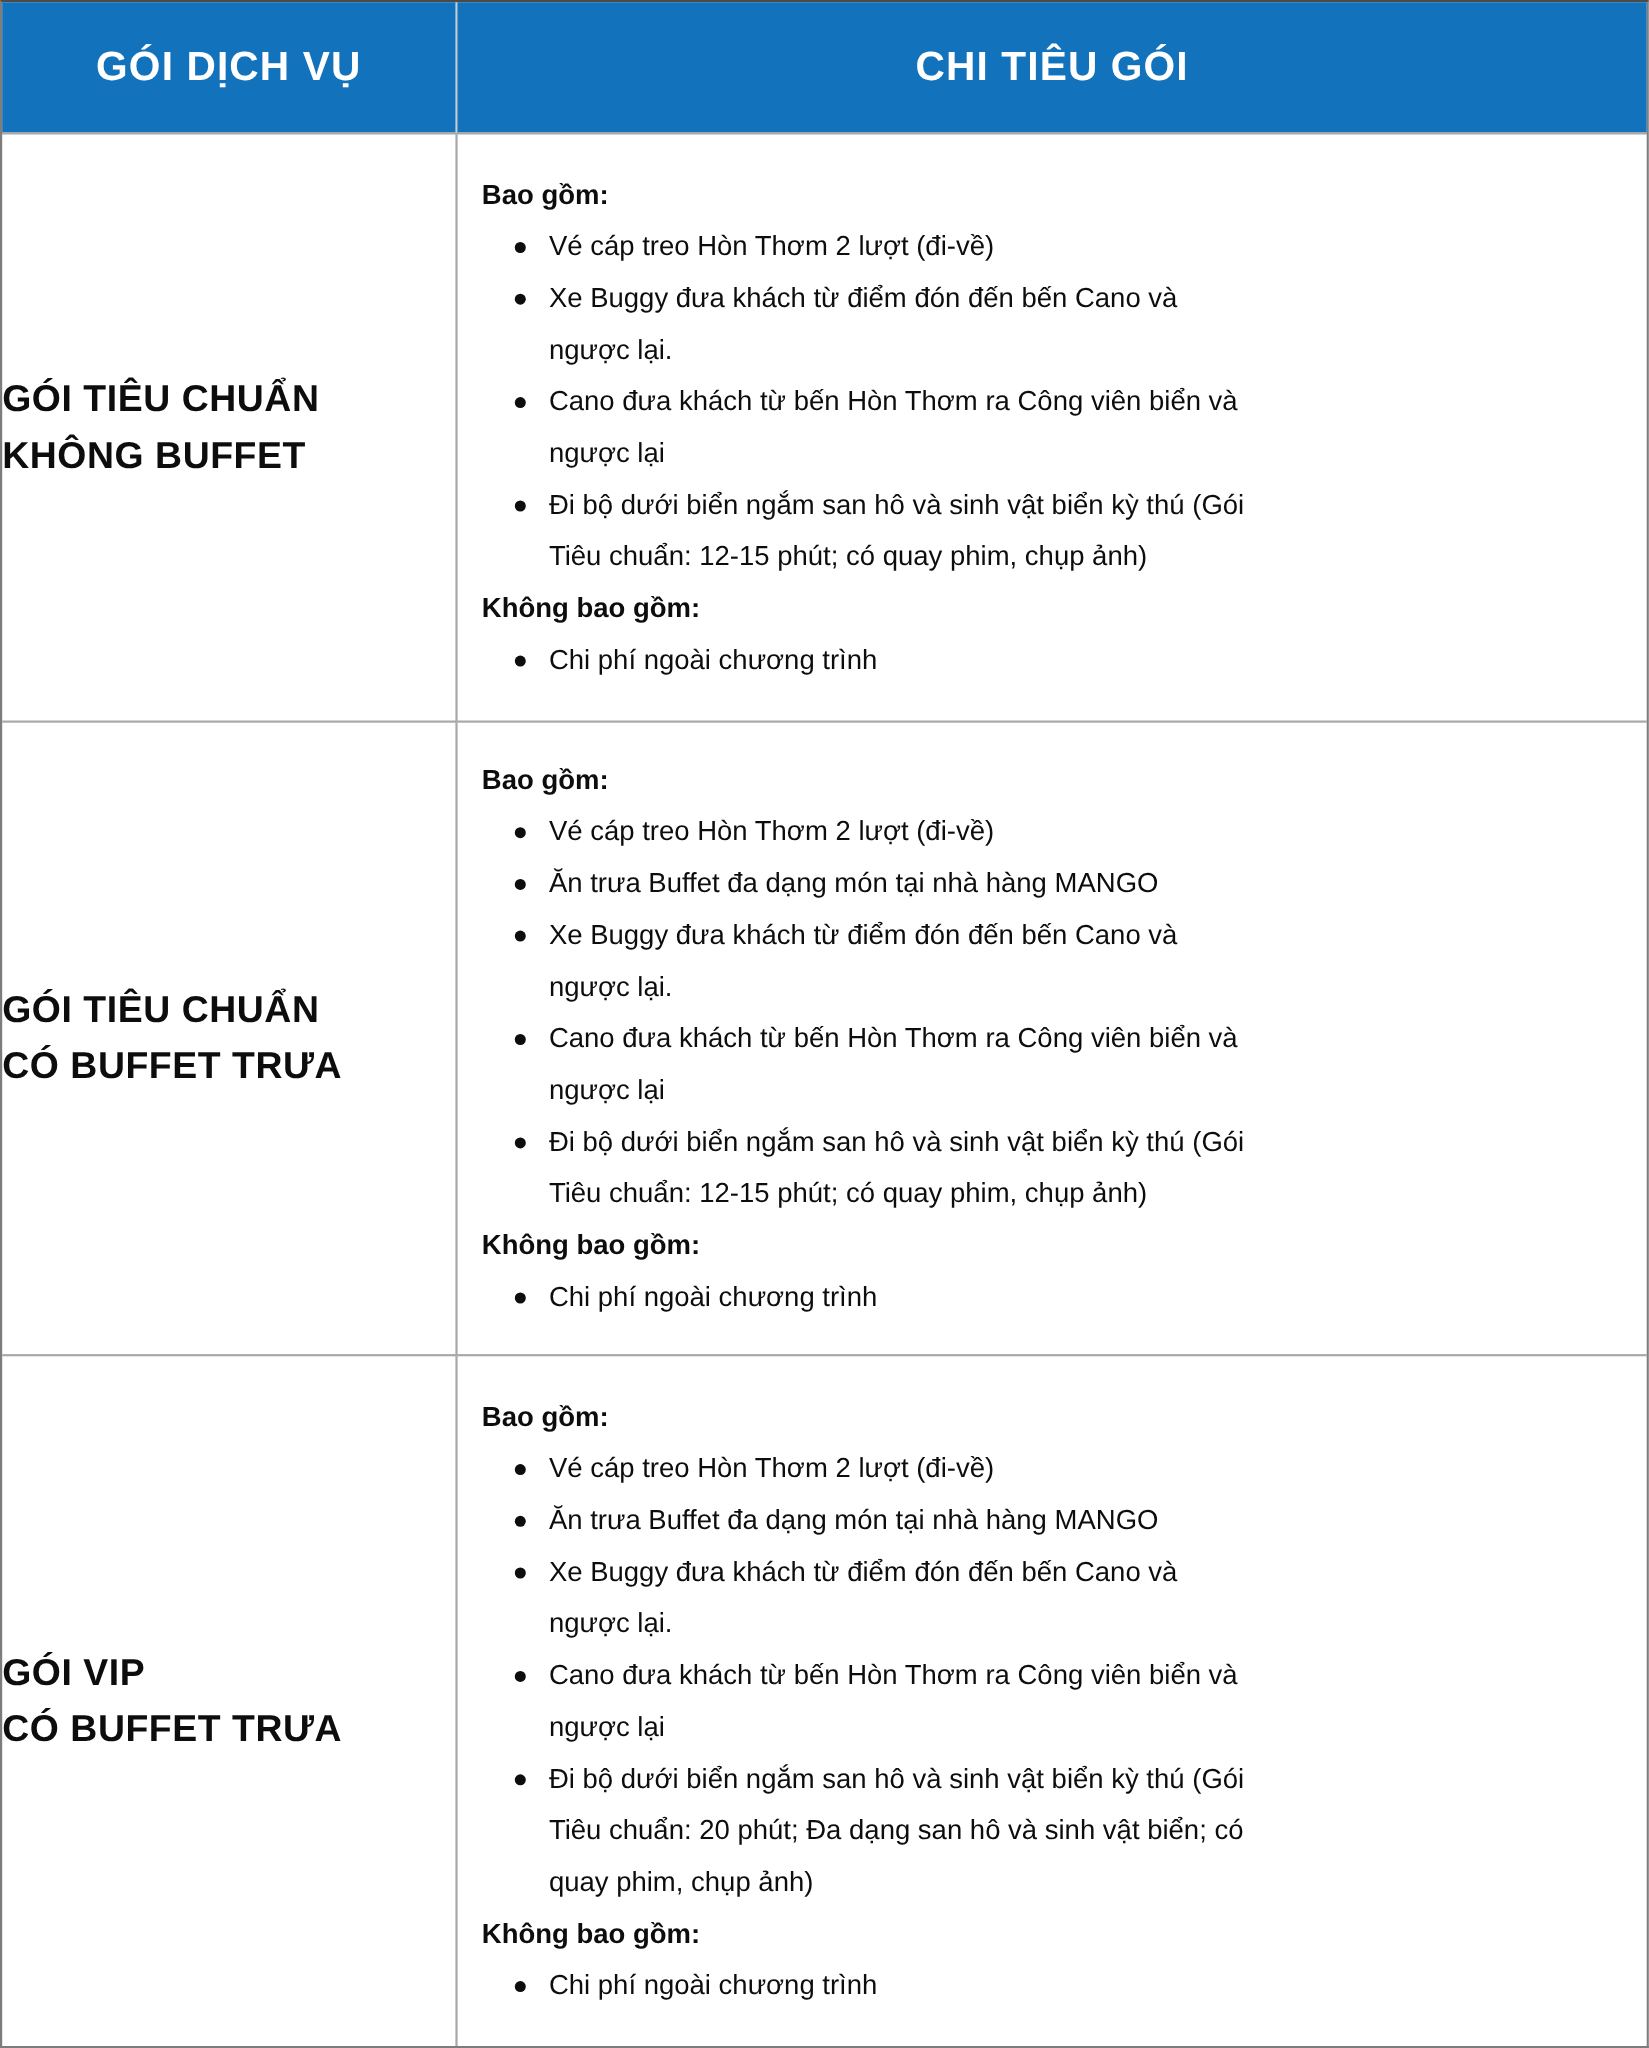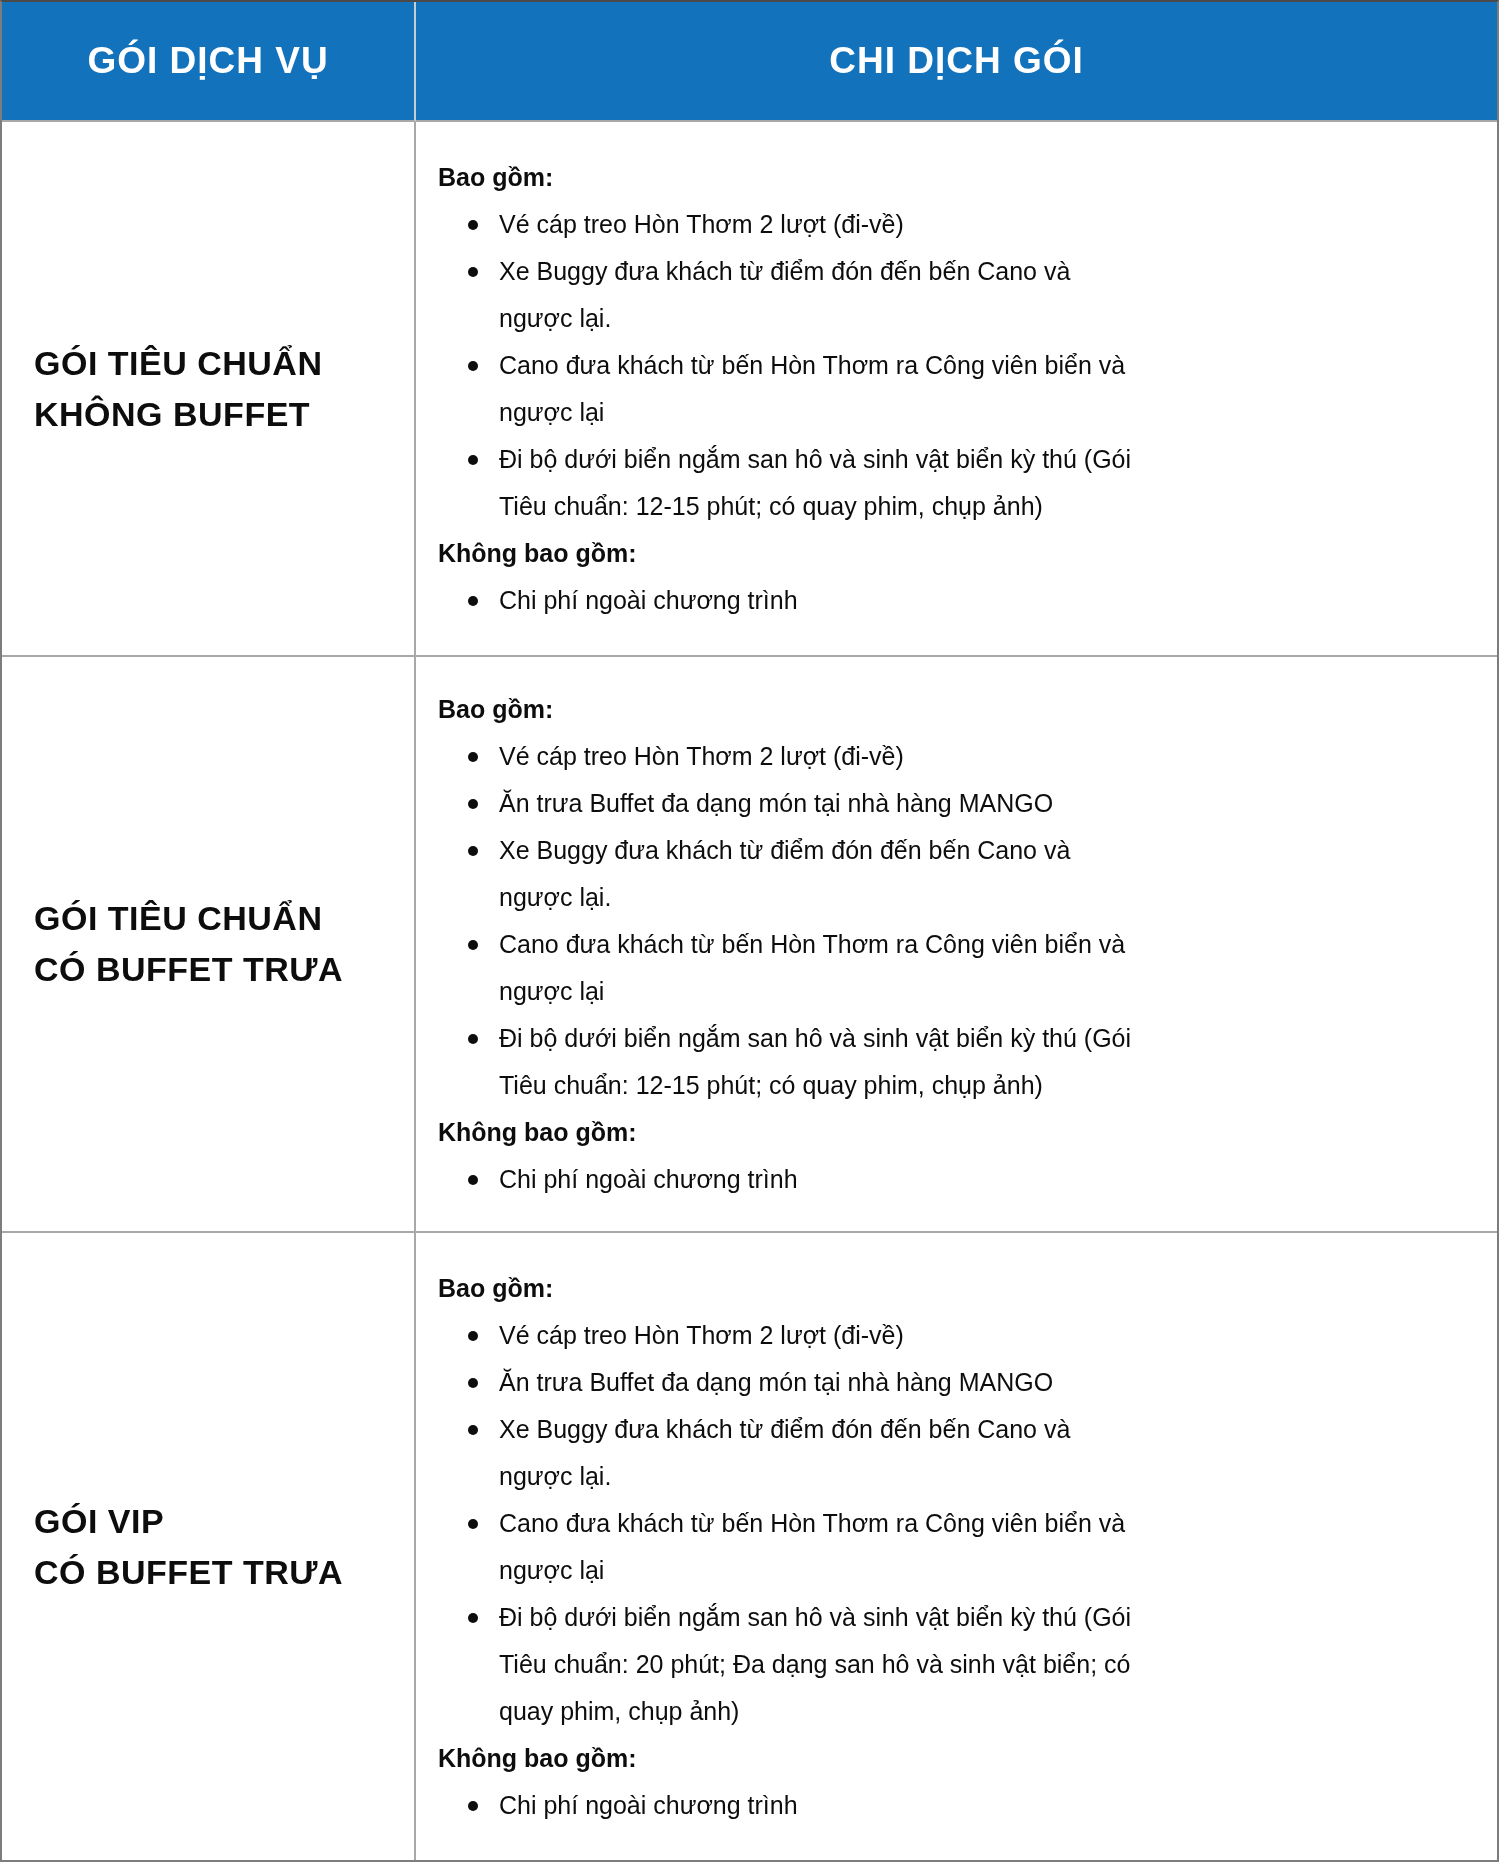--- a/index.html
+++ b/index.html
@@ -38,21 +38,20 @@
     display: flex;
     align-items: center;
     justify-content: center;
     border-right-color: #c4cdd4;
   }
 
   
   .pkg-name {
     display: flex;
     align-items: center;
-    padding-left: 32px;
     padding-right: 10px;
     font-weight: bold;
     font-size: 34px;
     line-height: 51px;
     color: #0d0d0d;
     white-space: pre-line;
     letter-spacing: 0.5px;
   }
 
   
@@ -93,21 +92,21 @@
 </style>
 </head>
 <body>
 
 <div class="pkg-table">
 
   <div class="cell th">
     <span>GÓI DỊCH VỤ</span>
   </div>
   <div class="cell th last-col">
-    <span>CHI DỊCH GÓI</span>
+    <span>CHI TIÊU GÓI</span>
   </div>
 
   <div class="cell pkg-name">GÓI TIÊU CHUẨN
 KHÔNG BUFFET</div>
   <div class="cell details last-col">
     <div class="sec-heading">Bao gồm:</div>
     <ul class="bullet-list">
       <li>Vé cáp treo Hòn Thơm 2 lượt (đi-về)</li>
       <li>Xe Buggy đưa khách từ điểm đón đến bến Cano và
 ngược lại.</li>

